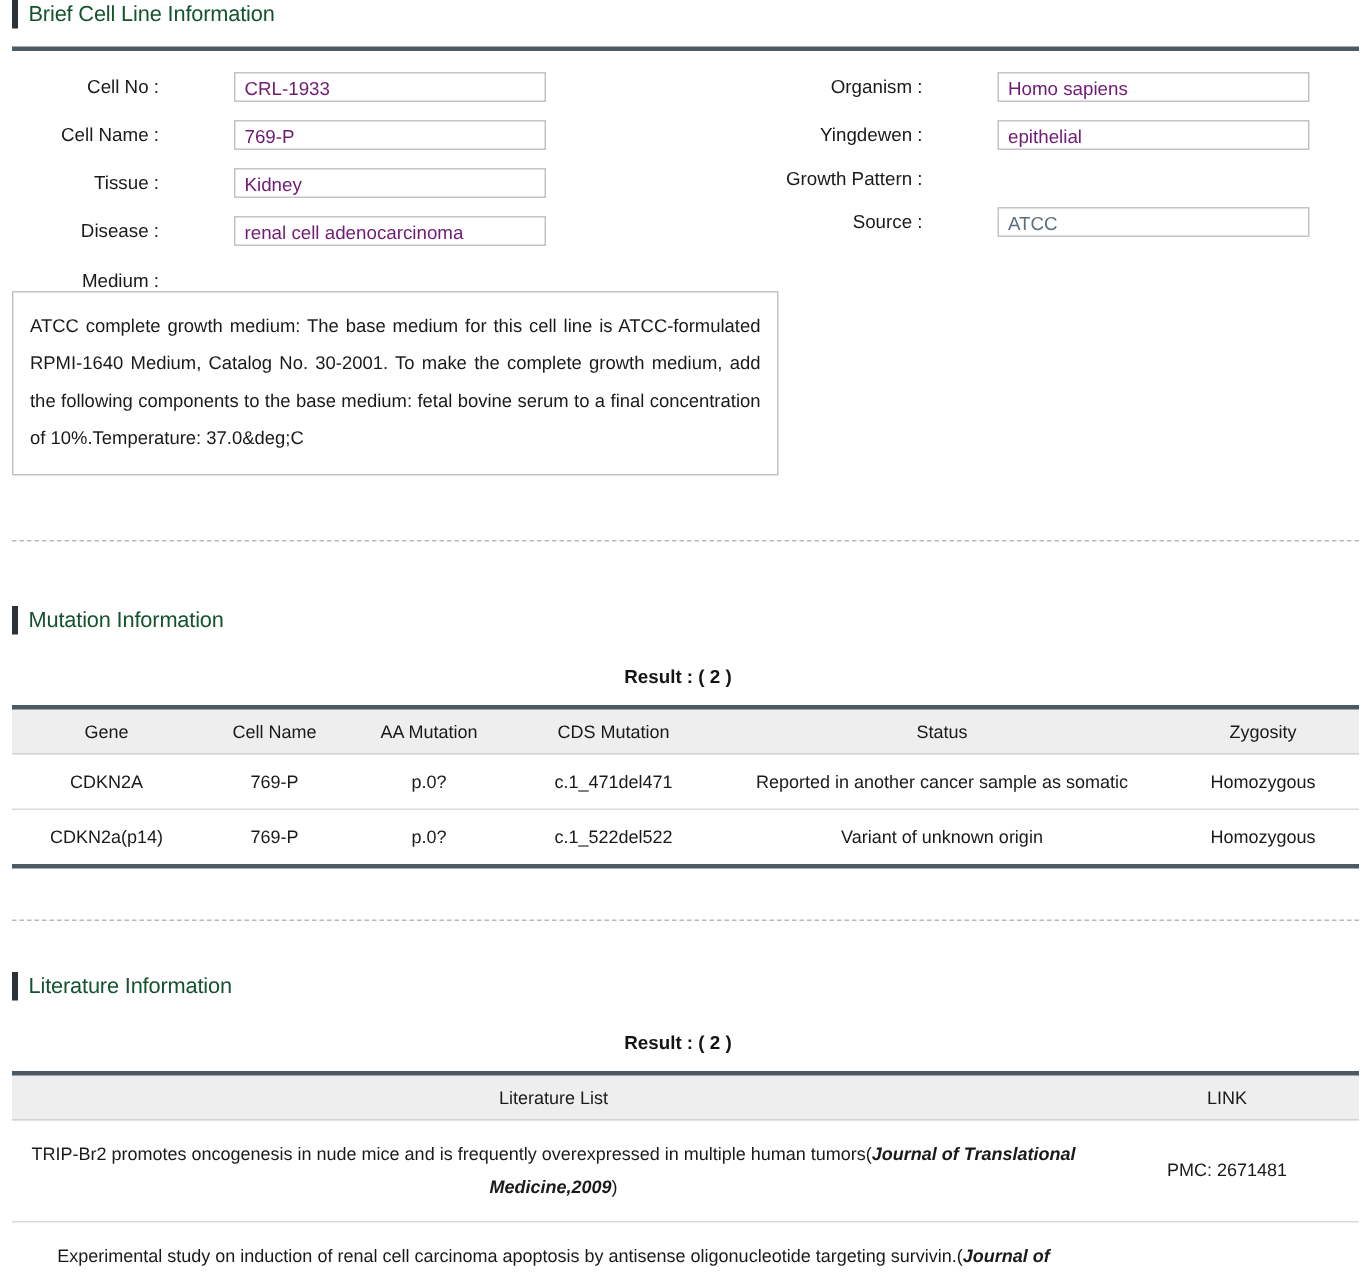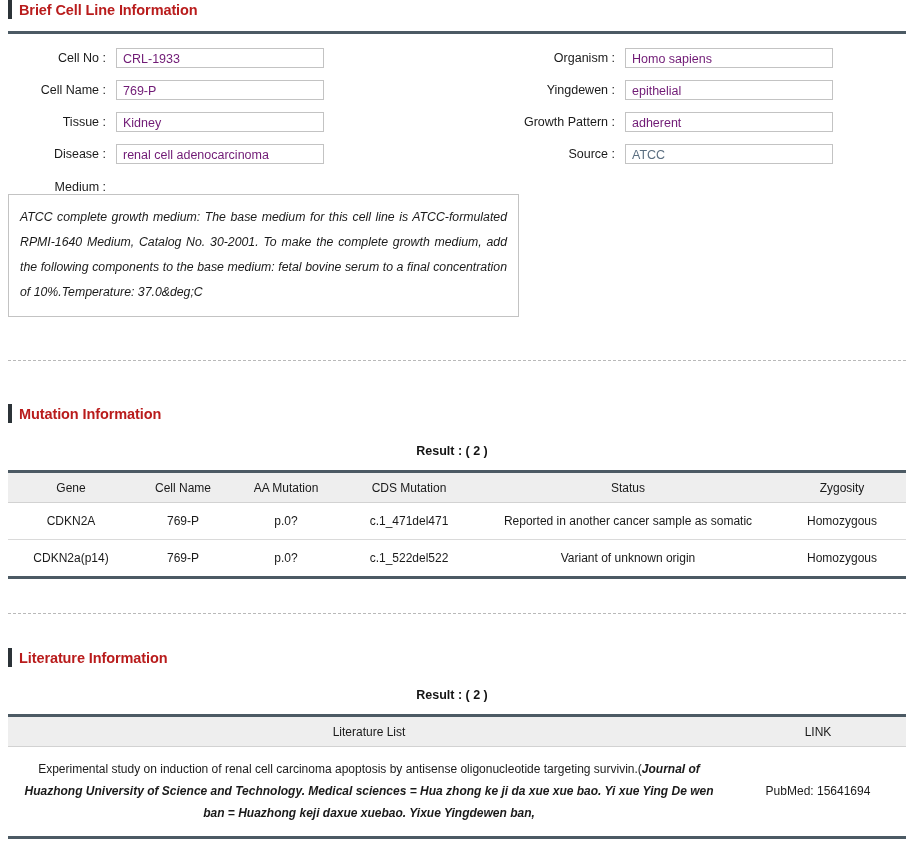--- a/index.html
+++ b/index.html
@@ -29,22 +29,22 @@
   }
   .section-accent {
     width: 4px;
     height: 19px;
     background: #2c3338;
     margin-right: 7px;
     flex: 0 0 auto;
   }
   .section-title {
     font-size: 14.5px;
-    font-weight: bold;
-    color: #b91c1c;
+    font-weight: normal;
+    color: #14532d;
     letter-spacing: -0.1px;
   }
   .rule-thick {
     height: 3px;
     background: #4c5a64;
     margin: 12px 8px 0 8px;
   }
   .rule-dashed {
     border: 0;
     border-top: 1px dashed #b9b9b9;
@@ -59,20 +59,21 @@
   .form-grid {
     display: flex;
   }
   .col {
     width: 50%;
   }
   .field-row {
     display: flex;
     align-items: center;
     margin-bottom: 12px;
+    gap: 40px;
   }
   .field-label {
     font-size: 12.5px;
     color: #1a1a1a;
     text-align: right;
     padding-right: 10px;
     white-space: nowrap;
   }
   .col-left .field-label { width: 98px; }
   .col-right .field-label { width: 158px; }
@@ -105,21 +106,20 @@
   .medium-box {
     border: 1px solid #c3c3c3;
     background: #ffffff;
     width: 511px;
     box-sizing: border-box;
     padding: 10px 11px 11px 11px;
     font-size: 12.3px;
     line-height: 25px;
     text-align: justify;
     color: #1a1a1a;
-    font-style: italic;
   }
 
   .gap-lg { height: 43px; }
   .gap-md { height: 34px; }
   .gap-sm { height: 21px; }
 
   
   .result-count {
     text-align: center;
     font-size: 12.5px;
@@ -229,21 +229,20 @@
         <div class="field-row">
           <div class="field-label">Organism :</div>
           <div class="field-box">Homo sapiens</div>
         </div>
         <div class="field-row">
           <div class="field-label">Yingdewen :</div>
           <div class="field-box">epithelial</div>
         </div>
         <div class="field-row">
           <div class="field-label">Growth Pattern :</div>
-          <div class="field-box">adherent</div>
         </div>
         <div class="field-row">
           <div class="field-label">Source :</div>
           <div class="field-box muted">ATCC</div>
         </div>
       </div>
 
     </div>
 
     <div class="medium-row">
@@ -311,19 +310,23 @@
 
   <table class="data lit">
     <thead>
       <tr>
         <th class="c-lit">Literature List</th>
         <th class="c-link">LINK</th>
       </tr>
     </thead>
     <tbody>
       <tr>
+        <td class="lit-cell"><span>TRIP-Br2 promotes oncogenesis in nude mice and is frequently overexpressed in multiple human tumors(</span><span class="jrnl">Journal of Translational Medicine,</span><span class="jrnl">2009</span><span>)</span></td>
+        <td class="link-cell">PMC: 2671481</td>
+      </tr>
+      <tr>
         <td class="lit-cell"><span>Experimental study on induction of renal cell carcinoma apoptosis by antisense oligonucleotide targeting survivin.(</span><span class="jrnl">Journal of Huazhong University of Science and Technology. Medical sciences = Hua zhong ke ji da xue xue bao. Yi xue Ying De wen ban = Huazhong keji daxue xuebao. Yixue Yingdewen ban,</span></td>
         <td class="link-cell">PubMed: 15641694</td>
       </tr>
     </tbody>
   </table>
 
 </div>
 
 </body></html>

